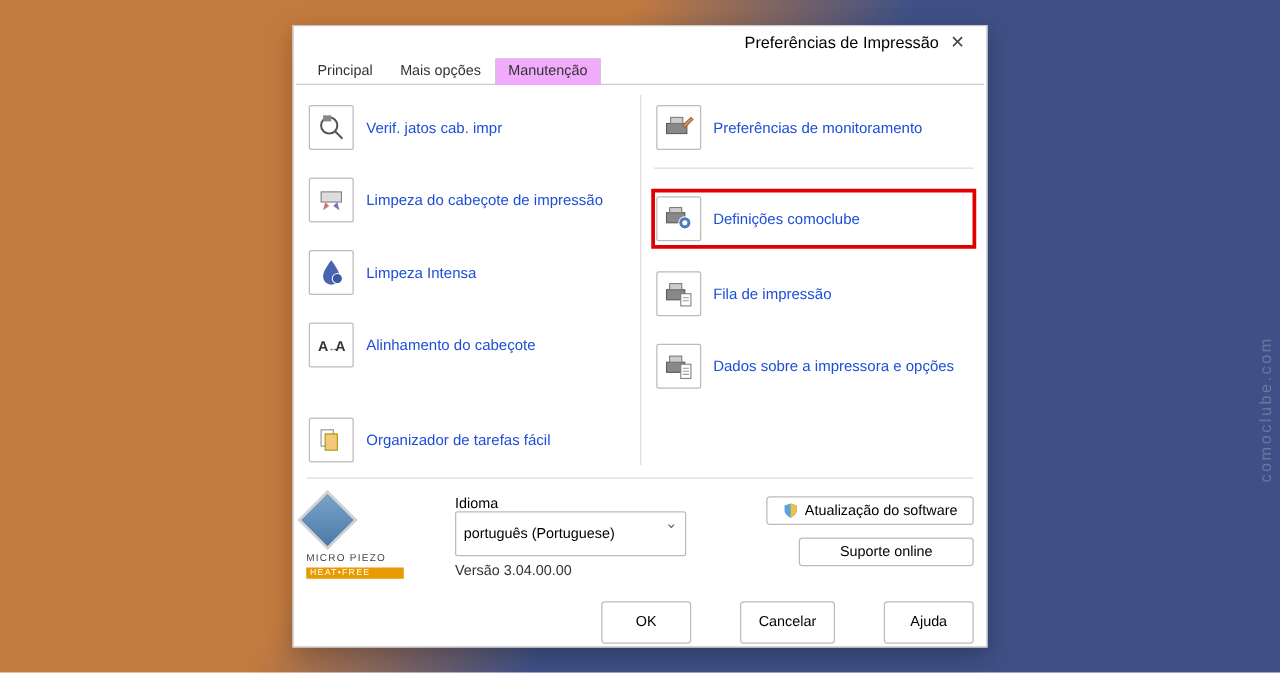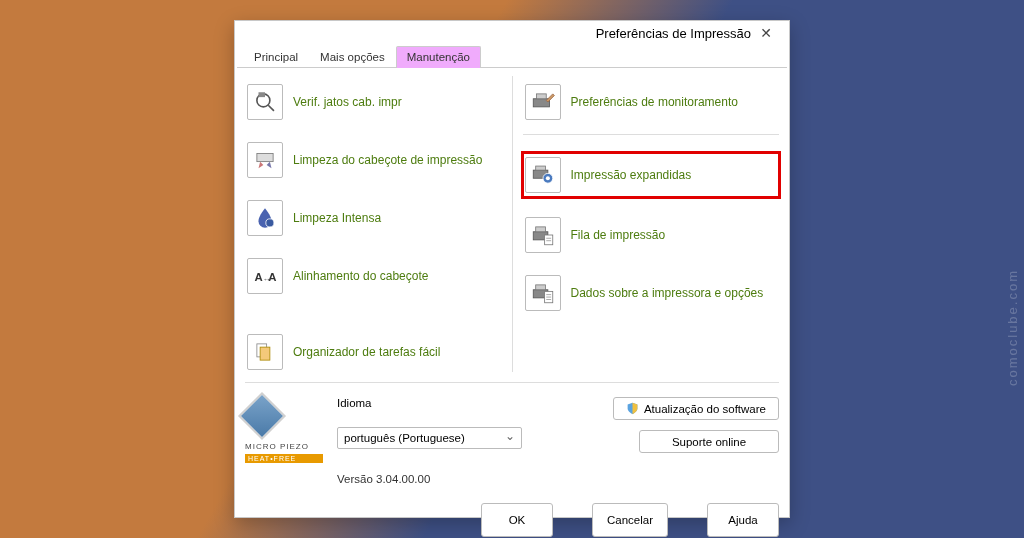--- a/index.html
+++ b/index.html
@@ -108,45 +108,45 @@
     padding:4px 2px;
   }
   .iconbox {
     width:36px;height:36px;
     border:1px solid #bbb;
     border-radius:2px;
     background:#fff;
     display:flex;align-items:center;justify-content:center;
     flex-shrink:0;
   }
-  .item-label { font-size:12px; color:#4d7c0f; }
+  .item-label { font-size:12px; color:#1d4ed8; }
   .spacer { flex:1; }
   .bottom-row {
     display:flex;
     padding-top:10px;
     gap:14px;
   }
   .logo-col {
     display:flex;flex-direction:column;
     width:78px;
     gap:3px;
   }
   .logo-diamond {
     width:34px;height:34px;
     transform:rotate(45deg);
     background:linear-gradient(135deg,#7aa3c9,#4a7aa8);
     border:2px solid #d0d0d0;
     margin:6px 0 6px;
   }
   .logo-text1{font-size:8px;letter-spacing:1px;color:#444;}
   .logo-text2{font-size:7px;background:#e89a00;color:#fff;padding:1px 3px;letter-spacing:1px;}
-  .lang-col { flex:1; display:flex;flex-direction:column;gap:18px;padding-top:4px;}
+  .lang-col { flex:1; display:flex;flex-direction:column;gap:0;padding-top:4px;margin-left:27px;}
   .lang-label{font-size:11.5px;}
   .lang-select{
-    width:185px;height:22px;border:1px solid #bbb;border-radius:2px;
+    width:185px;height:36px;border:1px solid #bbb;border-radius:2px;
     padding:0 20px 0 6px;font-size:11.5px;background:#fff;
     display:flex;align-items:center;position:relative;
   }
   .lang-select::after{content:"⌄";position:absolute;right:6px;top:1px;color:#666;font-size:12px;}
   .version{font-size:11.5px;color:#333;margin-top:6px;}
   .btn-col{display:flex;flex-direction:column;gap:10px;align-items:flex-end;padding-top:4px;}
   .btn {
     height:23px;min-width:140px;
     border:1px solid #bbb;border-radius:3px;background:#fff;
     display:flex;align-items:center;justify-content:center;gap:5px;
@@ -257,21 +257,21 @@
 
         <div class="item highlight">
           <div class="iconbox">
             <svg viewBox="0 0 32 32">
                 <rect x="4" y="10" width="18" height="10" fill="#888" stroke="#555"></rect>
                 <rect x="7" y="5" width="12" height="5" fill="#ccc" stroke="#777"></rect>
                 <circle cx="22" cy="20" r="6" fill="#4a7abf" stroke="#fff"></circle>
                 <circle cx="22" cy="20" r="2.5" fill="#fff"></circle>
               </svg>
           </div>
-          <span class="item-label">Impressão expandidas</span>
+          <span class="item-label">Definições comoclube</span>
         </div>
 
         <div class="item">
           <div class="iconbox">
             <svg viewBox="0 0 32 32">
                 <rect x="4" y="12" width="18" height="10" fill="#888" stroke="#555"></rect>
                 <rect x="7" y="6" width="12" height="6" fill="#ccc" stroke="#777"></rect>
                 <rect x="18" y="16" width="10" height="12" fill="#fff" stroke="#777"></rect>
                 <line x1="20" y1="20" x2="26" y2="20" stroke="#999"></line>
                 <line x1="20" y1="23" x2="26" y2="23" stroke="#999"></line>

